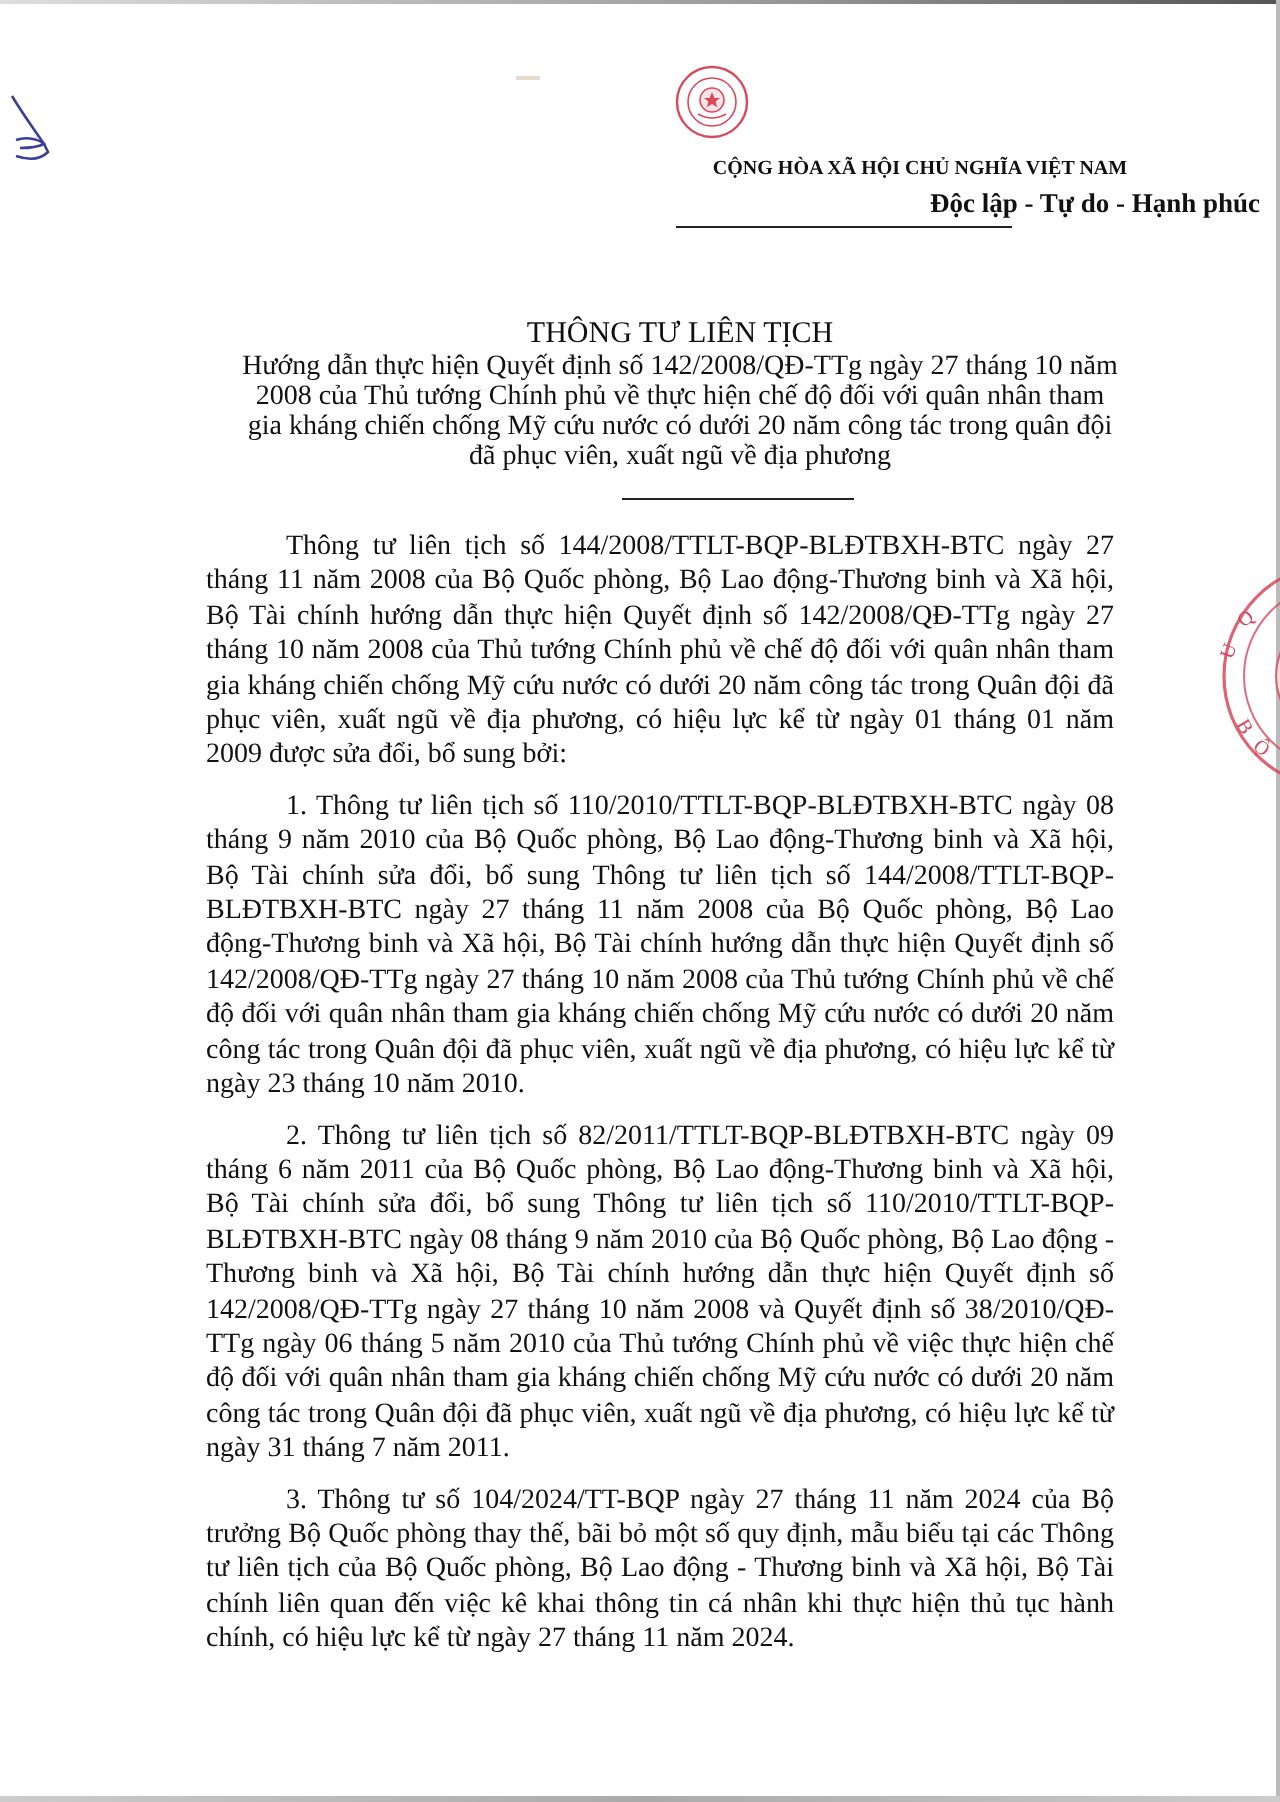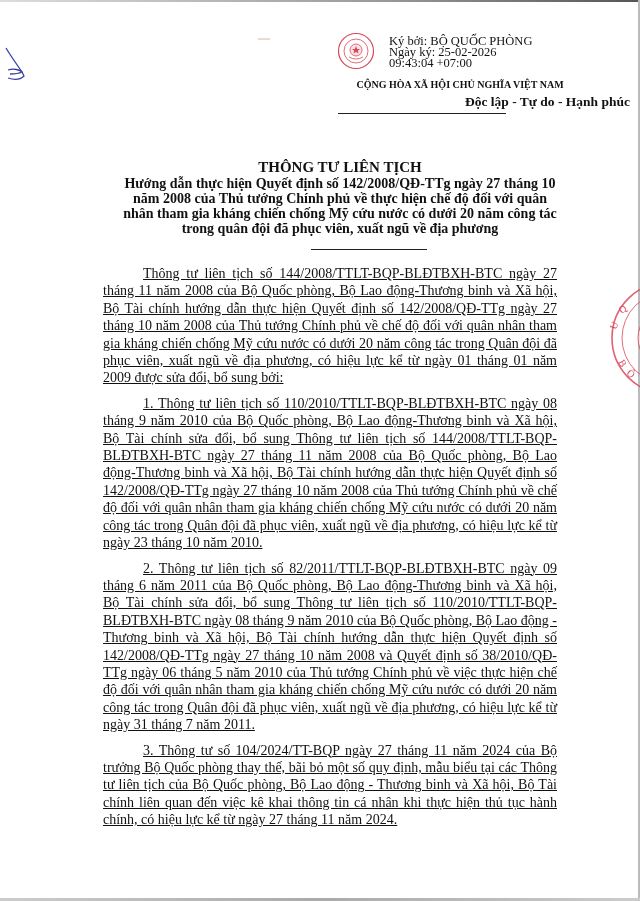--- a/index.html
+++ b/index.html
@@ -15,27 +15,27 @@
 
   .sig-block { position: absolute; left: 337px; top: 30px; width: 300px; height: 40px; }
   .sig-seal { position: absolute; left: 0; top: 2px; width: 38px; height: 38px; }
   .sig-lines { position: absolute; left: 52px; top: 6px; font-size: 12.5px; line-height: 11px; color: #111; }
   .sig-lines div { white-space: nowrap; }
 
   .nation { position: absolute; left: 290px; top: 77px; width: 340px; text-align: center; font-weight: bold; font-size: 10px; line-height: 16px; }
   .motto { position: absolute; left: 290px; top: 94px; width: 340px; text-align: right; font-weight: bold; font-size: 13.5px; line-height: 16px; }
   .motto-rule { position: absolute; left: 338px; top: 113px; width: 168px; height: 1px; background: #222; }
 
-  .title-block { position: absolute; left: 120px; top: 158px; width: 440px; text-align: center; font-weight: bold; }
+  .title-block { position: absolute; left: 120px; top: 158px; width: 440px; text-align: center; font-weight: normal; }
   .title-main { font-size: 15px; line-height: 18px; }
   .title-sub { font-size: 14px; line-height: 15px; }
   .title-rule { position: absolute; left: 311px; top: 249px; width: 116px; height: 1px; background: #222; }
 
   .body-text { position: absolute; left: 103px; top: 265px; width: 470px; font-size: 14px; line-height: 17.4px; text-align: justify; }
-  .body-text p { margin: 0 16px 8px 0; text-indent: 40px; text-decoration: underline; }
+  .body-text p { margin: 0 16px 8px 0; text-indent: 40px; }
 
   .red-stamp { position: absolute; left: 608px; top: 278px; width: 64px; height: 120px; }
 </style>
 </head>
 <body>
 
 <div class="topline"></div>
 <div class="rightedge"></div>
 <div class="bottomline"></div>
 
@@ -47,25 +47,20 @@
 <div class="speck"></div>
 
 <div class="sig-block">
   <svg class="sig-seal" viewBox="0 0 38 38">
     <circle cx="19" cy="19" r="17.5" stroke="#d9485a" stroke-width="1.2" fill="none"></circle>
     <circle cx="19" cy="19" r="12" stroke="#d9485a" stroke-width="0.8" fill="none"></circle>
     <circle cx="19" cy="18" r="6" stroke="#d9485a" stroke-width="0.8" fill="#fbe3e6"></circle>
     <polygon points="19,14 20.2,17 23,17 20.8,18.8 21.6,21.6 19,20 16.4,21.6 17.2,18.8 15,17 17.8,17" fill="#d9485a"></polygon>
     <path d="M12 25 Q19 29 26 25" stroke="#d9485a" stroke-width="0.8" fill="none"></path>
   </svg>
-  <div class="sig-lines">
-    <div>Ký bởi: BỘ QUỐC PHÒNG</div>
-    <div>Ngày ký: 25-02-2026</div>
-    <div>09:43:04 +07:00</div>
-  </div>
 </div>
 
 <div class="nation">CỘNG HÒA XÃ HỘI CHỦ NGHĨA VIỆT NAM</div>
 <div class="motto">Độc lập - Tự do - Hạnh phúc</div>
 <div class="motto-rule"></div>
 
 <div class="title-block">
   <div class="title-main">THÔNG TƯ LIÊN TỊCH</div>
   <div class="title-sub">Hướng dẫn thực hiện Quyết định số 142/2008/QĐ-TTg ngày 27 tháng 10 năm 2008 của Thủ tướng Chính phủ về thực hiện chế độ đối với quân nhân tham gia kháng chiến chống Mỹ cứu nước có dưới 20 năm công tác trong quân đội đã phục viên, xuất ngũ về địa phương</div>
 </div>

